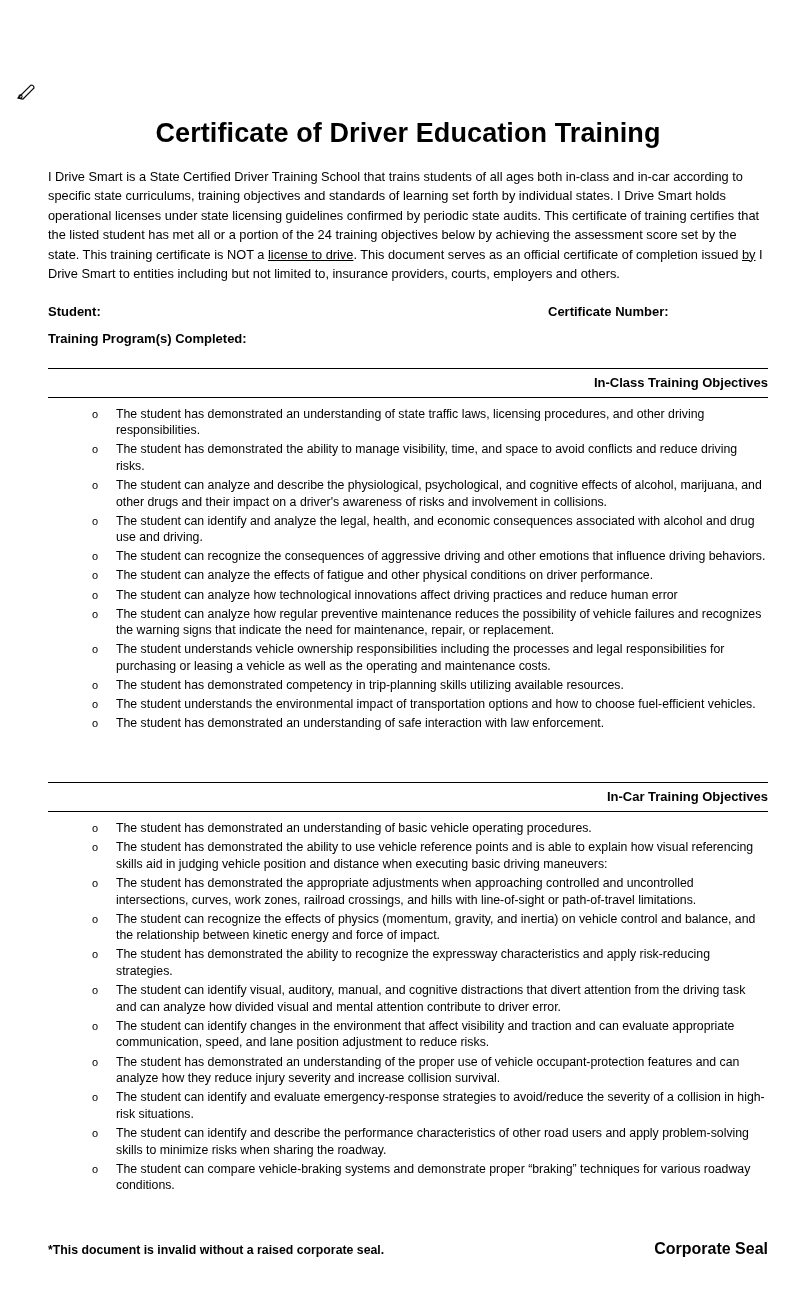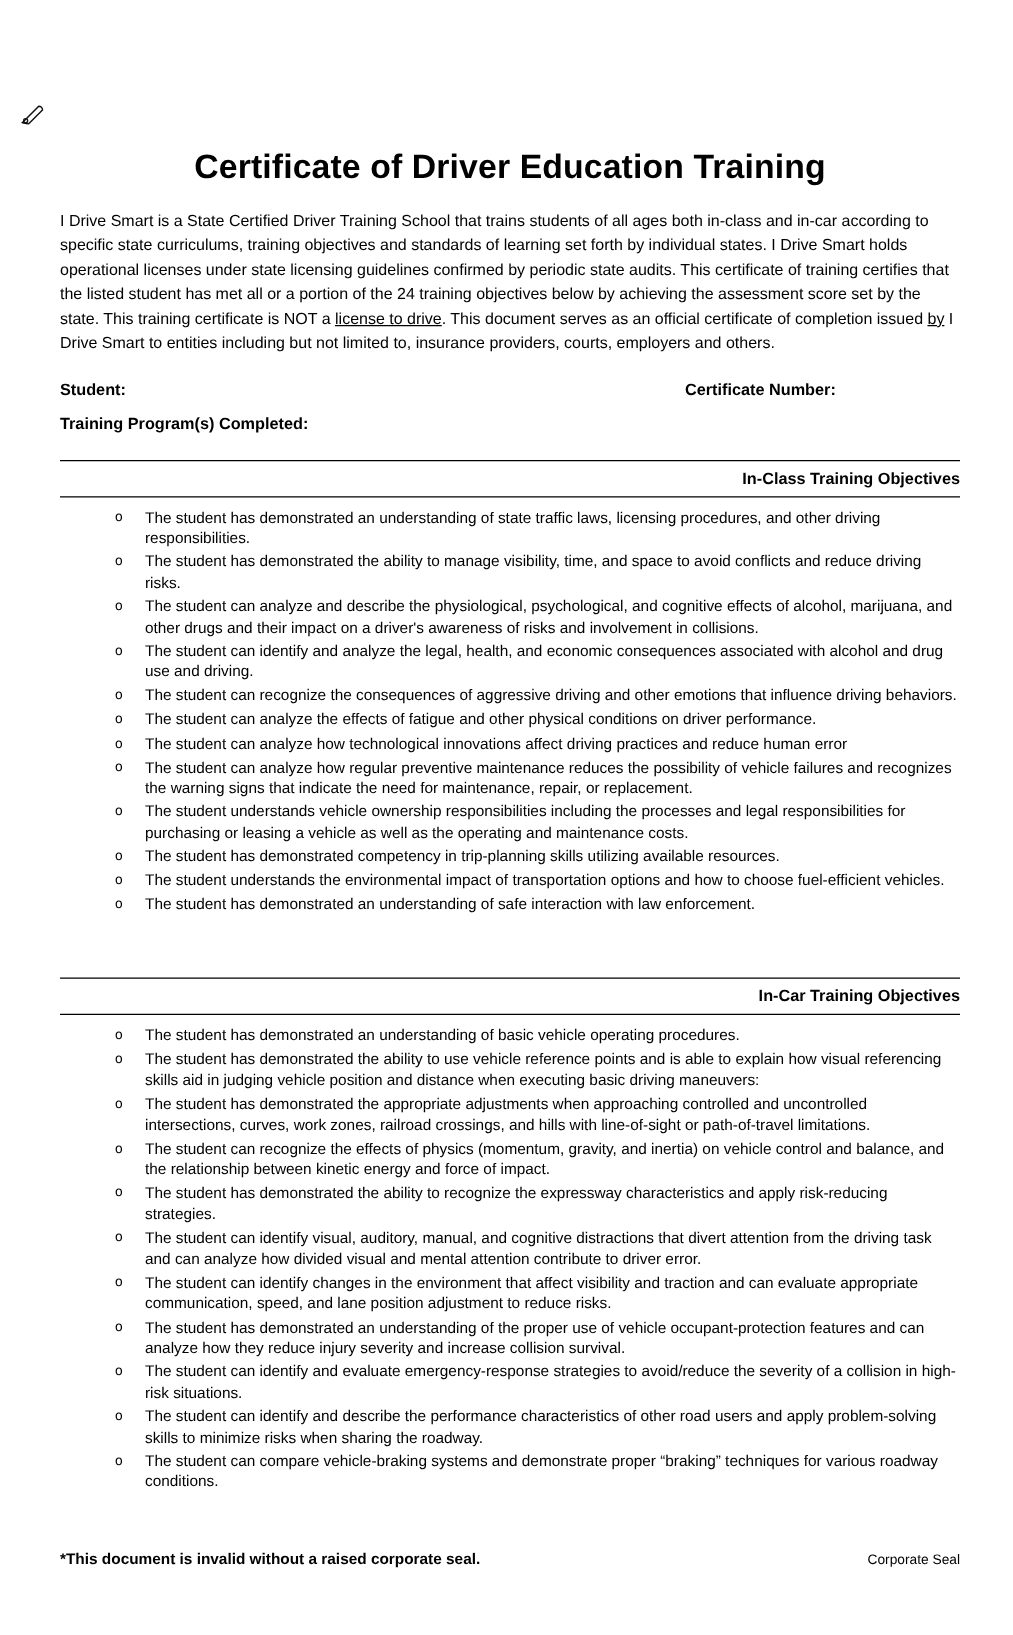--- a/index.html
+++ b/index.html
@@ -104,22 +104,22 @@
     align-items: baseline;
     margin-top: 44px;
     justify-content: space-between;
   }
   .footer-note {
     font-size: 12.3px;
     font-weight: bold;
     width: 545px;
   }
   .footer-seal {
-    font-size: 11px;
-    font-weight: normal;
+    font-size: 16px;
+    font-weight: bold;
   }
 </style>
 </head>
 <body>
 
 <div class="page">
 
   <div class="logo-mark">
     <svg width="24" height="24" viewBox="0 0 24 24" aria-hidden="true">
       <path d="M4 18 L17 5 a3 3 0 0 1 3 3 L9 19 Z" fill="none" stroke="#111" stroke-width="1.2"></path>

